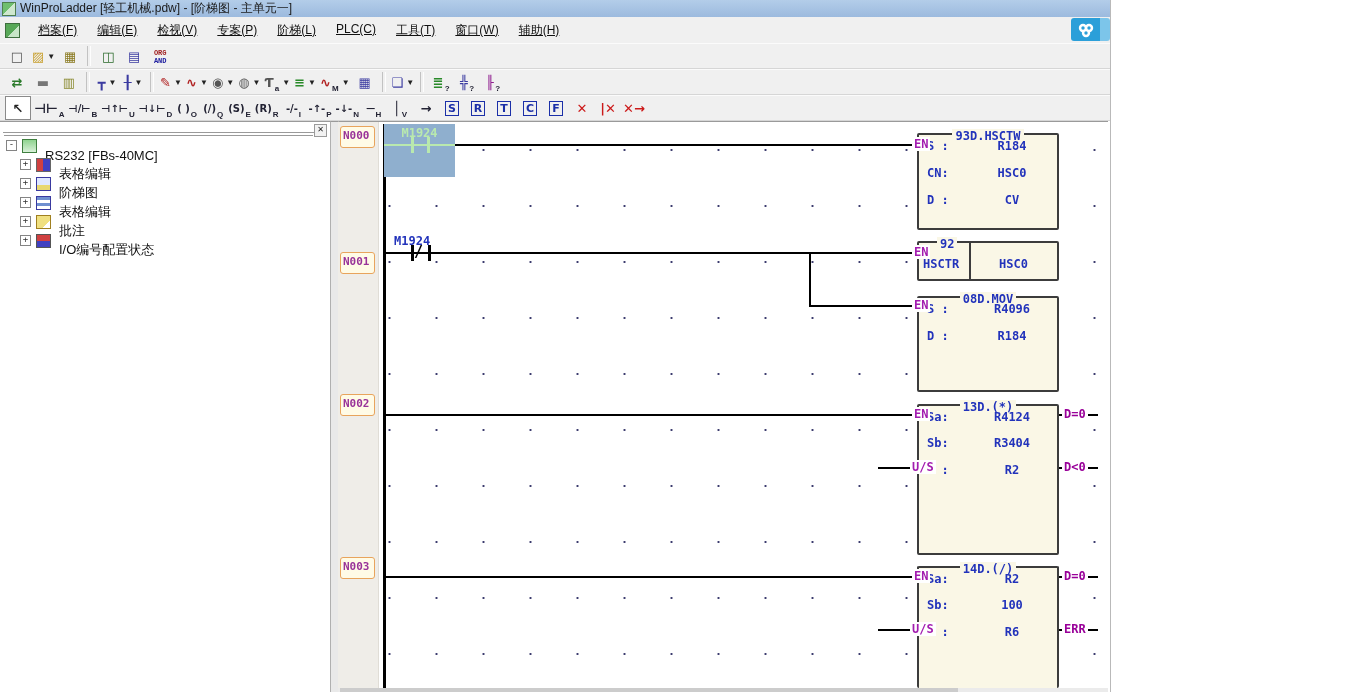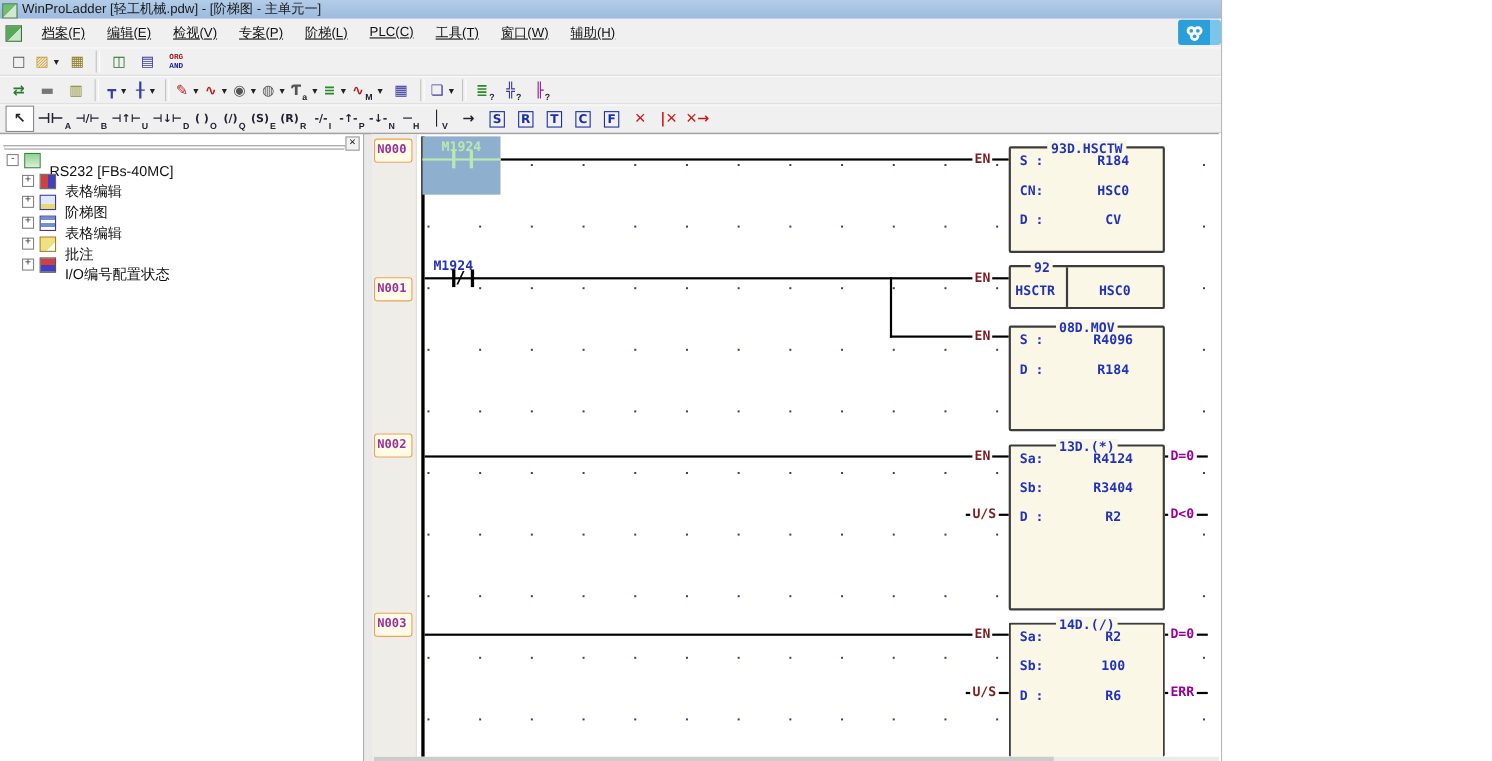--- a/index.html
+++ b/index.html
@@ -1,21 +1,21 @@
 <!DOCTYPE html>
 <html><head>
 <meta charset="utf-8">
 <style>
   html,body{margin:0;padding:0;background:#fff;}
   body{font-family:"Liberation Sans",sans-serif;-webkit-font-smoothing:none;}
   .app{position:relative;width:1110px;height:692px;background:#fff;overflow:hidden;
        border-right:1px solid #b9b9b9;}
   
   .titlebar{position:absolute;left:0;top:0;width:1110px;height:17px;
-    background:linear-gradient(#b3cde9,#9cbade);display:flex;align-items:flex-end;
+    background:linear-gradient(#b3cde9,#9cbade);display:flex;align-items:center;
     border-bottom:1px solid #8fa8c6;}
   .titlebar .appicon{width:12px;height:12px;margin:0 4px 0 2px;
     background:linear-gradient(135deg,#6fbf6f 0 50%,#cfe8cf 50% 100%);border:1px solid #4e7f4e;}
   .titlebar .titletext{font-size:12px;color:#1a1a1a;white-space:nowrap;}
   
   .menubar{position:absolute;left:0;top:17px;width:1110px;height:26px;background:#f0f0f0;
     border-bottom:1px solid #d9d9d9;display:flex;align-items:center;}
   .mdi-icon{width:13px;height:13px;margin:0 8px 0 5px;
     background:linear-gradient(135deg,#58a858 0 55%,#c8e6c8 55% 100%);border:1px solid #3e6e3e;}
   .menu-item{font-size:12px;color:#111;padding:4px 10px;cursor:default;text-decoration:underline;}
@@ -83,21 +83,21 @@
   .fb-title span{background:#faf7e6;padding:0 3px;color:#2233bb;
     font:bold 12px "DejaVu Sans Mono",monospace;}
   .fb-title.t2{text-align:left;left:18px;right:auto;}
   .fb-row{position:absolute;left:0;right:0;height:14px;}
   .fb-l{position:absolute;left:8px;color:#2233bb;font:bold 12px "DejaVu Sans Mono",monospace;}
   .fb-v{position:absolute;left:52px;width:82px;text-align:center;color:#2233bb;
     font:bold 12px "DejaVu Sans Mono",monospace;}
   .fb-div{position:absolute;left:50px;top:0;bottom:0;width:2px;background:#3c3c3c;}
   .fb-cell{position:absolute;top:14px;color:#2233bb;font:bold 12px "DejaVu Sans Mono",monospace;}
   .pin{position:absolute;background:#fff;padding:0 2px;font:bold 12px "DejaVu Sans Mono",monospace;}
-  .pinL{color:#7f1d1d;}
+  .pinL{color:#a21caf;margin-left:28px;}
   .pinR{color:#990099;}
   
   .sel-cell{position:absolute;left:384px;top:124px;width:71px;height:53px;background:#8fafce;}
   .sel-cell .cname{position:absolute;left:0;right:0;top:2px;text-align:center;color:#b9e9ae;
     font:bold 12px "DejaVu Sans Mono",monospace;}
   .sel-cell .cwire{position:absolute;left:0;top:20px;width:71px;height:2px;background:#b9e9ae;}
   .sel-cell .cbar{position:absolute;top:13px;width:3px;height:16px;background:#b9e9ae;}
   .contact-name{position:absolute;color:#2233bb;font:bold 12px "DejaVu Sans Mono",monospace;}
   .cbar-k{position:absolute;width:3px;height:16px;background:#000;}
   .cslash{position:absolute;color:#000;font:bold 15px "DejaVu Sans Mono",monospace;}

